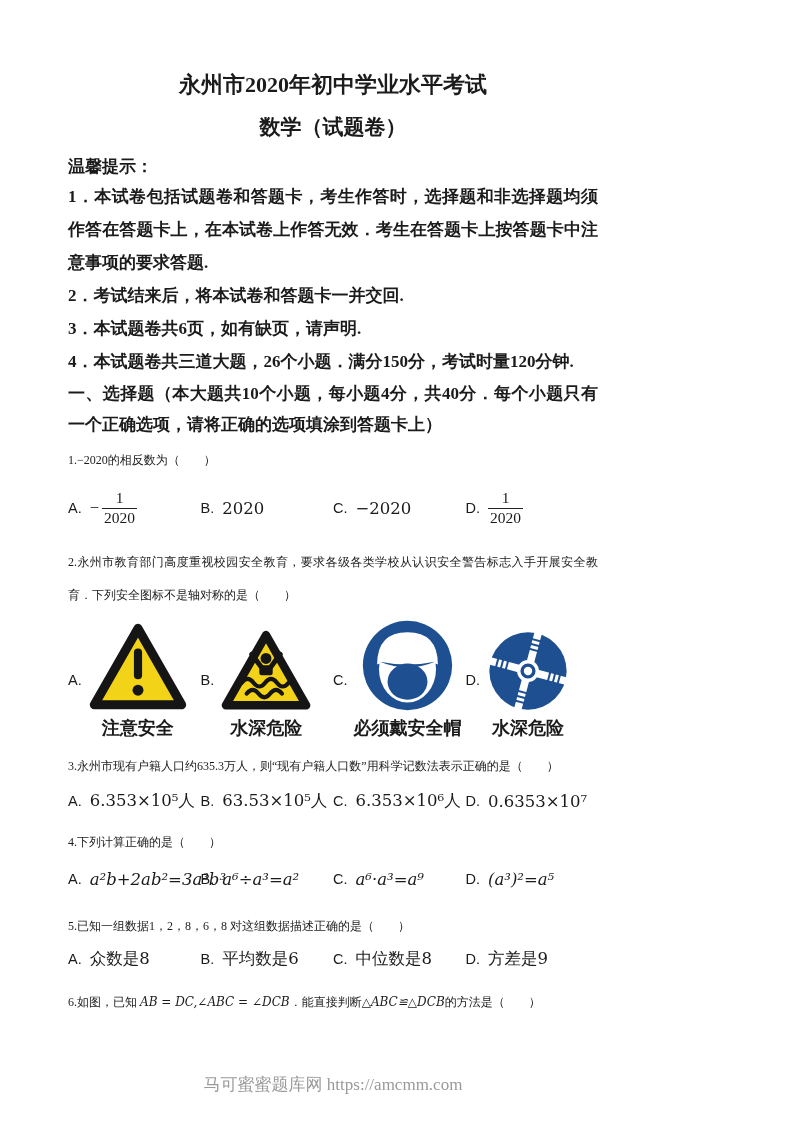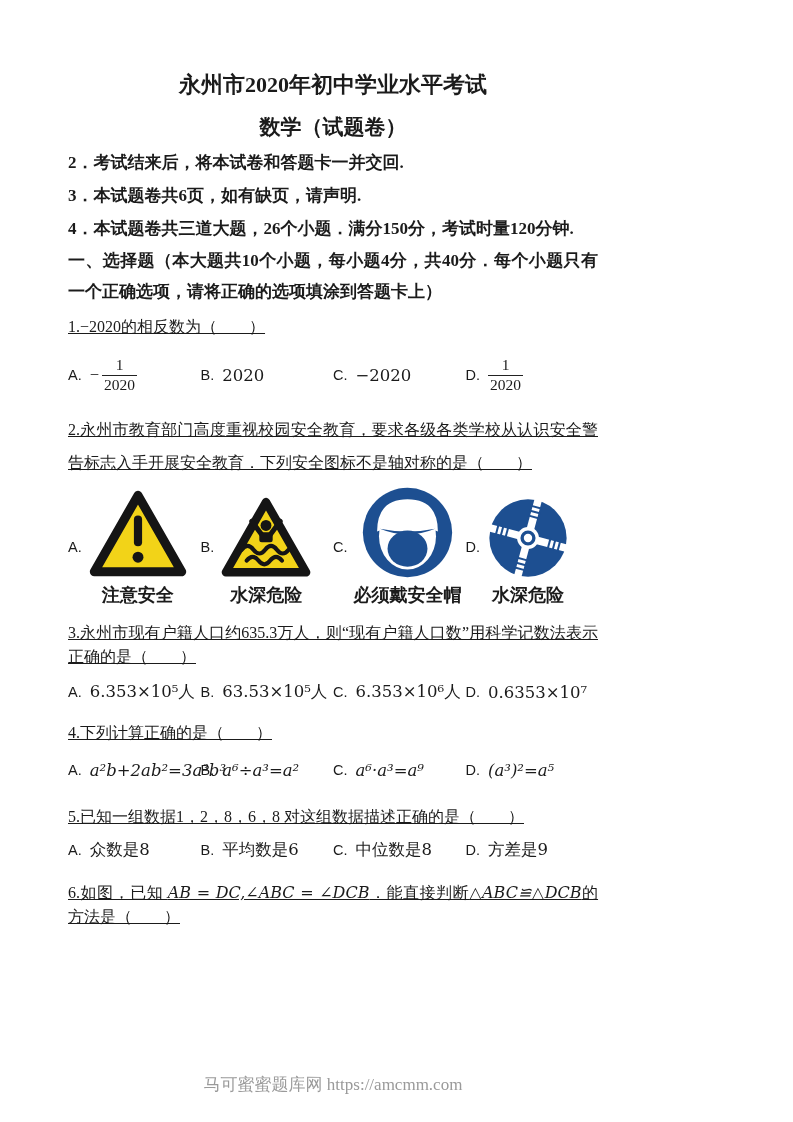--- a/index.html
+++ b/index.html
@@ -7,21 +7,21 @@
     width:666px;height:1122px;position:relative;overflow:hidden;background:#ffffff;
     font-family:"Liberation Serif","DejaVu Serif",serif;color:#1b1b1b;
   }
   .content{padding:0 68px;}
   .title1{margin:70px 0 0 0;text-align:center;font-size:22px;font-weight:700;line-height:30px;}
   .title2{margin:12px 0 0 0;text-align:center;font-size:21px;font-weight:700;line-height:30px;}
   .notice-head{margin:12px 0 0 0;font-size:17px;font-weight:700;line-height:26px;}
   .notice-item,.section-head{margin:0;font-size:17px;font-weight:700;line-height:33px;text-align:justify;}
   .notice-item:first-of-type{margin-top:4px;}
   .section-head{line-height:31px;}
-  .stem{margin:0;font-size:16px;line-height:24px;text-align:justify;text-decoration:underline;}
+  .stem{margin:0;font-size:12px;line-height:24px;text-align:justify;}
   .q1-stem{margin-top:8px;}
   .q2-stem{margin-top:12px;line-height:33px;}
   .q3-stem{margin-top:14px;}
   .q4-stem{margin-top:18px;}
   .q5-stem{margin-top:20px;}
   .q6-stem{margin-top:20px;}
   .optrow{display:flex;align-items:center;}
   .q1-opts{margin-top:10px;min-height:52px;}
   .q3-opts{margin-top:12px;}
   .q4-opts{margin-top:10px;min-height:30px;}
@@ -47,20 +47,22 @@
 </style>
 </head>
 <body>
 
 <div class="page">
   <div class="content">
 
     <h1 class="title1">永州市2020年初中学业水平考试</h1>
     <h2 class="title2">数学（试题卷）</h2>
 
+    <p class="notice-head">温馨提示：</p>
+    <p class="notice-item">1．本试卷包括试题卷和答题卡，考生作答时，选择题和非选择题均须作答在答题卡上，在本试卷上作答无效．考生在答题卡上按答题卡中注意事项的要求答题.</p>
     <p class="notice-item">2．考试结来后，将本试卷和答题卡一并交回.</p>
     <p class="notice-item">3．本试题卷共6页，如有缺页，请声明.</p>
     <p class="notice-item">4．本试题卷共三道大题，26个小题．满分150分，考试时量120分钟.</p>
 
     <p class="section-head">一、选择题（本大题共10个小题，每小题4分，共40分．每个小题只有一个正确选项，请将正确的选项填涂到答题卡上）</p>
 
     <p class="stem q1-stem">1.−2020的相反数为（　　）</p>
     <div class="optrow q1-opts">
       <div class="opt">
         <span class="optlabel">A.</span>

